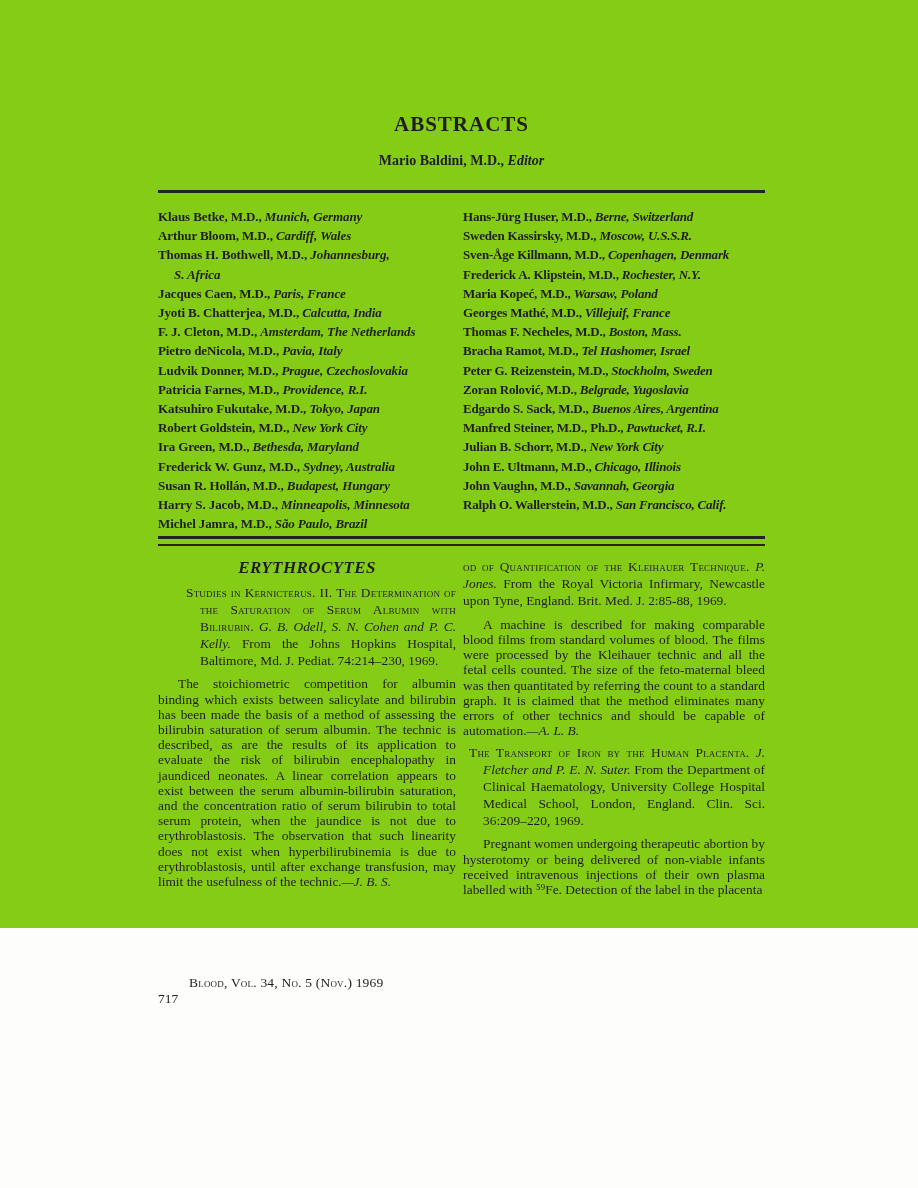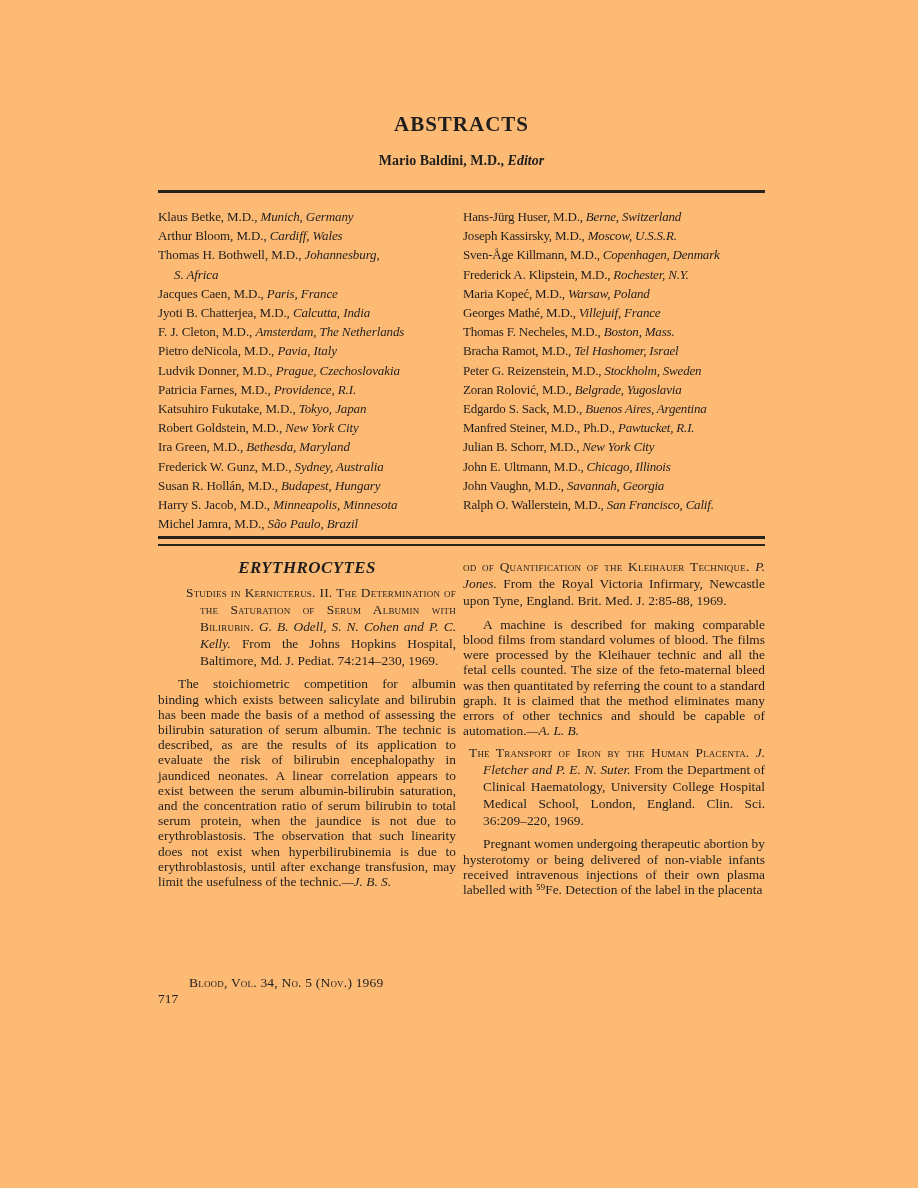--- a/index.html
+++ b/index.html
@@ -3,22 +3,22 @@
 <meta charset="utf-8">
 <style>
   html, body {
     margin: 0; padding: 0;
     width: 918px; height: 1188px;
     overflow: hidden;
     background: #fdfdfb;
   }
   .page {
     position: relative;
-    width: 918px; height: 1188px;
-    background: #fdba74;
+    width: 918px; height: 928px;
+    background: #84cc16;
     color: #201e1c;
     font-family: "Liberation Serif", "DejaVu Serif", serif;
   }
   .content {
     position: absolute;
     left: 158px; top: 112px;
     width: 607px;
   }
   .main-title {
     margin: 0;
@@ -50,20 +50,21 @@
     line-height: 19.2px;
     letter-spacing: -0.1px;
     font-weight: 500;
   }
   .board-col { width: 298px; }
   .board-col.rightcol { width: 302px; letter-spacing: -0.2px; }
   .board-entry {
     white-space: pre-line;
     padding-left: 16px;
     text-indent: -16px;
+    font-weight: bold;
   }
   .board-entry .loc { font-style: italic; }
   .rule-double {
     margin-top: 3px;
     height: 5px;
     border-top: 3px solid #26231f;
     border-bottom: 2px solid #26231f;
   }
   
   .abstracts {
@@ -145,21 +146,21 @@
           <div class="board-entry"><span>Katsuhiro Fukutake, M.D., </span><span class="loc">Tokyo, Japan</span></div>
           <div class="board-entry"><span>Robert Goldstein, M.D., </span><span class="loc">New York City</span></div>
           <div class="board-entry"><span>Ira Green, M.D., </span><span class="loc">Bethesda, Maryland</span></div>
           <div class="board-entry"><span>Frederick W. Gunz, M.D., </span><span class="loc">Sydney, Australia</span></div>
           <div class="board-entry"><span>Susan R. Hollán, M.D., </span><span class="loc">Budapest, Hungary</span></div>
           <div class="board-entry"><span>Harry S. Jacob, M.D., </span><span class="loc">Minneapolis, Minnesota</span></div>
           <div class="board-entry"><span>Michel Jamra, M.D., </span><span class="loc">São Paulo, Brazil</span></div>
         </div>
       <div class="board-col rightcol">
           <div class="board-entry"><span>Hans-Jürg Huser, M.D., </span><span class="loc">Berne, Switzerland</span></div>
-          <div class="board-entry"><span>Joseph Kassirsky, M.D., </span><span class="loc">Moscow, U.S.S.R.</span></div>
+          <div class="board-entry"><span>Sweden Kassirsky, M.D., </span><span class="loc">Moscow, U.S.S.R.</span></div>
           <div class="board-entry"><span>Sven-Åge Killmann, M.D., </span><span class="loc">Copenhagen, Denmark</span></div>
           <div class="board-entry"><span>Frederick A. Klipstein, M.D., </span><span class="loc">Rochester, N.Y.</span></div>
           <div class="board-entry"><span>Maria Kopeć, M.D., </span><span class="loc">Warsaw, Poland</span></div>
           <div class="board-entry"><span>Georges Mathé, M.D., </span><span class="loc">Villejuif, France</span></div>
           <div class="board-entry"><span>Thomas F. Necheles, M.D., </span><span class="loc">Boston, Mass.</span></div>
           <div class="board-entry"><span>Bracha Ramot, M.D., </span><span class="loc">Tel Hashomer, Israel</span></div>
           <div class="board-entry"><span>Peter G. Reizenstein, M.D., </span><span class="loc">Stockholm, Sweden</span></div>
           <div class="board-entry"><span>Zoran Rolović, M.D., </span><span class="loc">Belgrade, Yugoslavia</span></div>
           <div class="board-entry"><span>Edgardo S. Sack, M.D., </span><span class="loc">Buenos Aires, Argentina</span></div>
           <div class="board-entry"><span>Manfred Steiner, M.D., Ph.D., </span><span class="loc">Pawtucket, R.I.</span></div>

